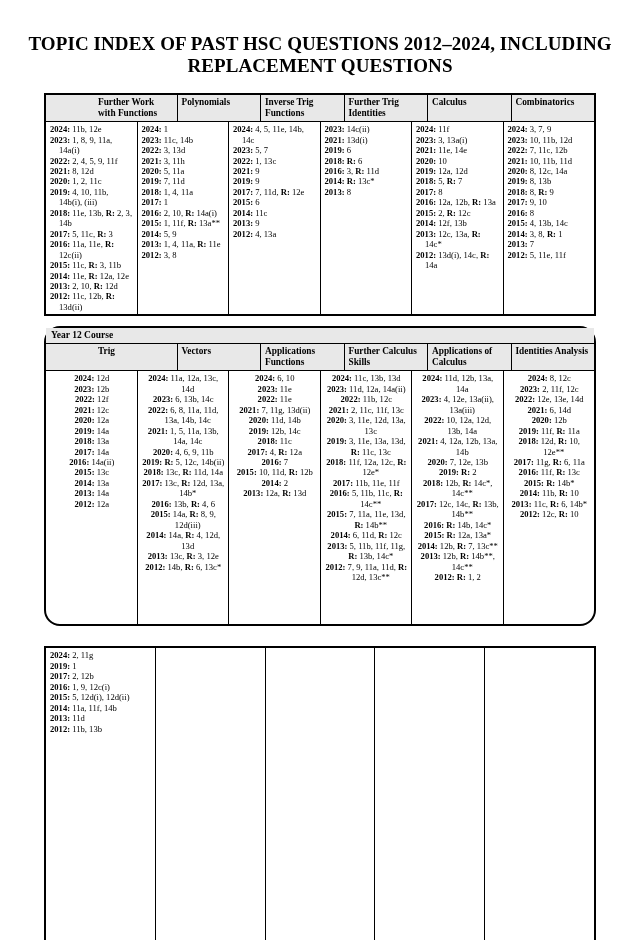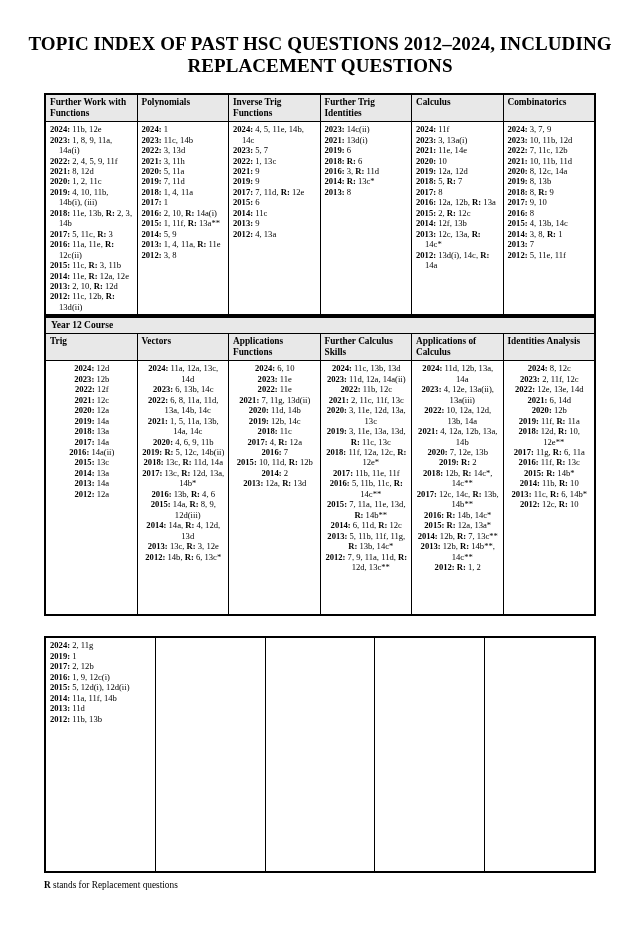--- a/index.html
+++ b/index.html
@@ -17,33 +17,34 @@
     font-size:19px;
     letter-spacing:0.1px;
   }
   .course-table {
     margin-left:44px;
     width:552px;
     border:2px solid #000;
     background:#fff;
   }
   .t0 { margin-top:16px; }
-  .t1 { margin-top:0; }
+  .t1 { margin-top:10px;border-radius:16px; }
   .t2 { margin-top:20px; }
   .course-header {
     background:#e8e8e8;
     border-bottom:1px solid #000;
     font-weight:bold;
     font-size:9.5px;
     padding:2px 5px 3px 5px;
   }
   .col-headers {
     display:flex;
     background:#e8e8e8;
     border-bottom:1.5px solid #000;
+    padding-left:48px;
   }
   .col-h {
     flex:1 1 0;
     border-right:1px solid #000;
     font-weight:bold;
     font-size:9.3px;
     line-height:10.6px;
     padding:2px 4px 3px 4px;
     min-height:24px;
   }
@@ -259,21 +260,21 @@
         <div class="entry"><b>2016:</b> 11f, <b>R:</b> 13c</div>
         <div class="entry"><b>2015:</b> <b>R:</b> 14b*</div>
         <div class="entry"><b>2014:</b> 11b, <b>R:</b> 10</div>
         <div class="entry"><b>2013:</b> 11c, <b>R:</b> 6, 14b*</div>
         <div class="entry"><b>2012:</b> 12c, <b>R:</b> 10</div>
       </div>
     </div>
 </section>
 
 <section class="course-table t2">
-  <div class="col-body" style="height:233px;">
+  <div class="col-body" style="height:292px;">
       <div class="col-cell">
         <div class="entry"><b>2024:</b> 2, 11g</div>
         <div class="entry"><b>2019:</b> 1</div>
         <div class="entry"><b>2017:</b> 2, 12b</div>
         <div class="entry"><b>2016:</b> 1, 9, 12c(i)</div>
         <div class="entry"><b>2015:</b> 5, 12d(i), 12d(ii)</div>
         <div class="entry"><b>2014:</b> 11a, 11f, 14b</div>
         <div class="entry"><b>2013:</b> 11d</div>
         <div class="entry"><b>2012:</b> 11b, 13b</div>
       </div>

